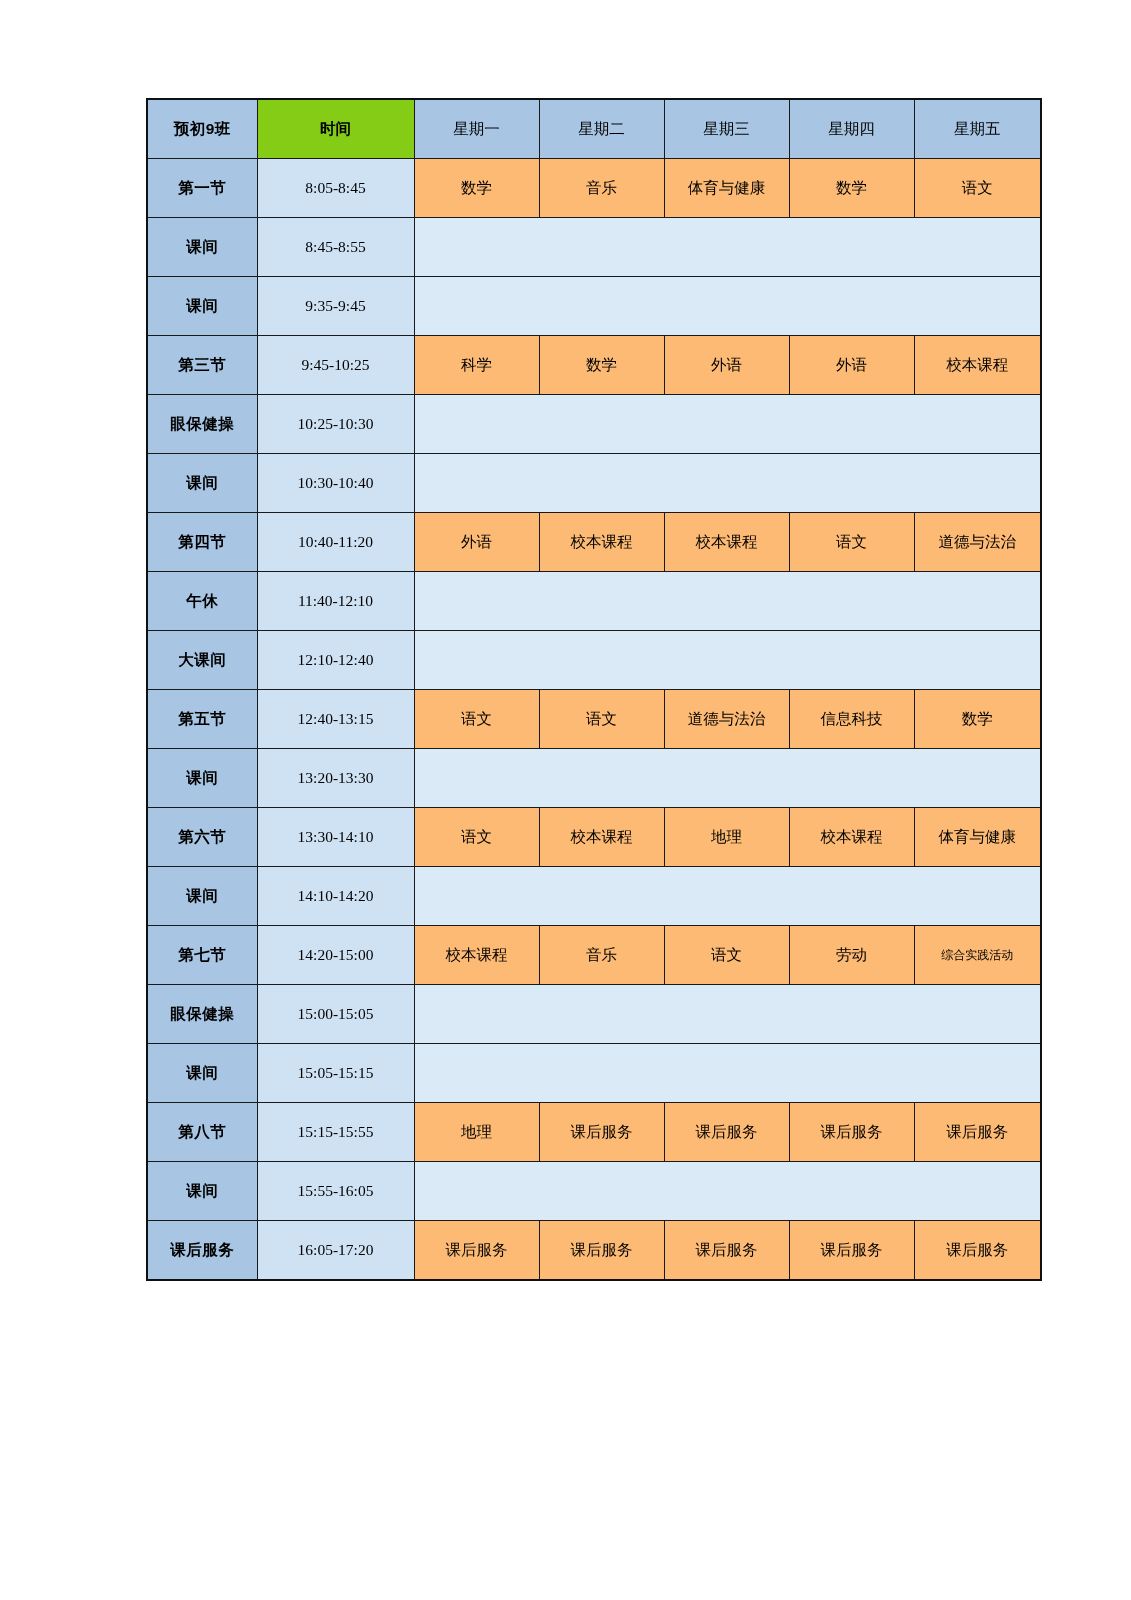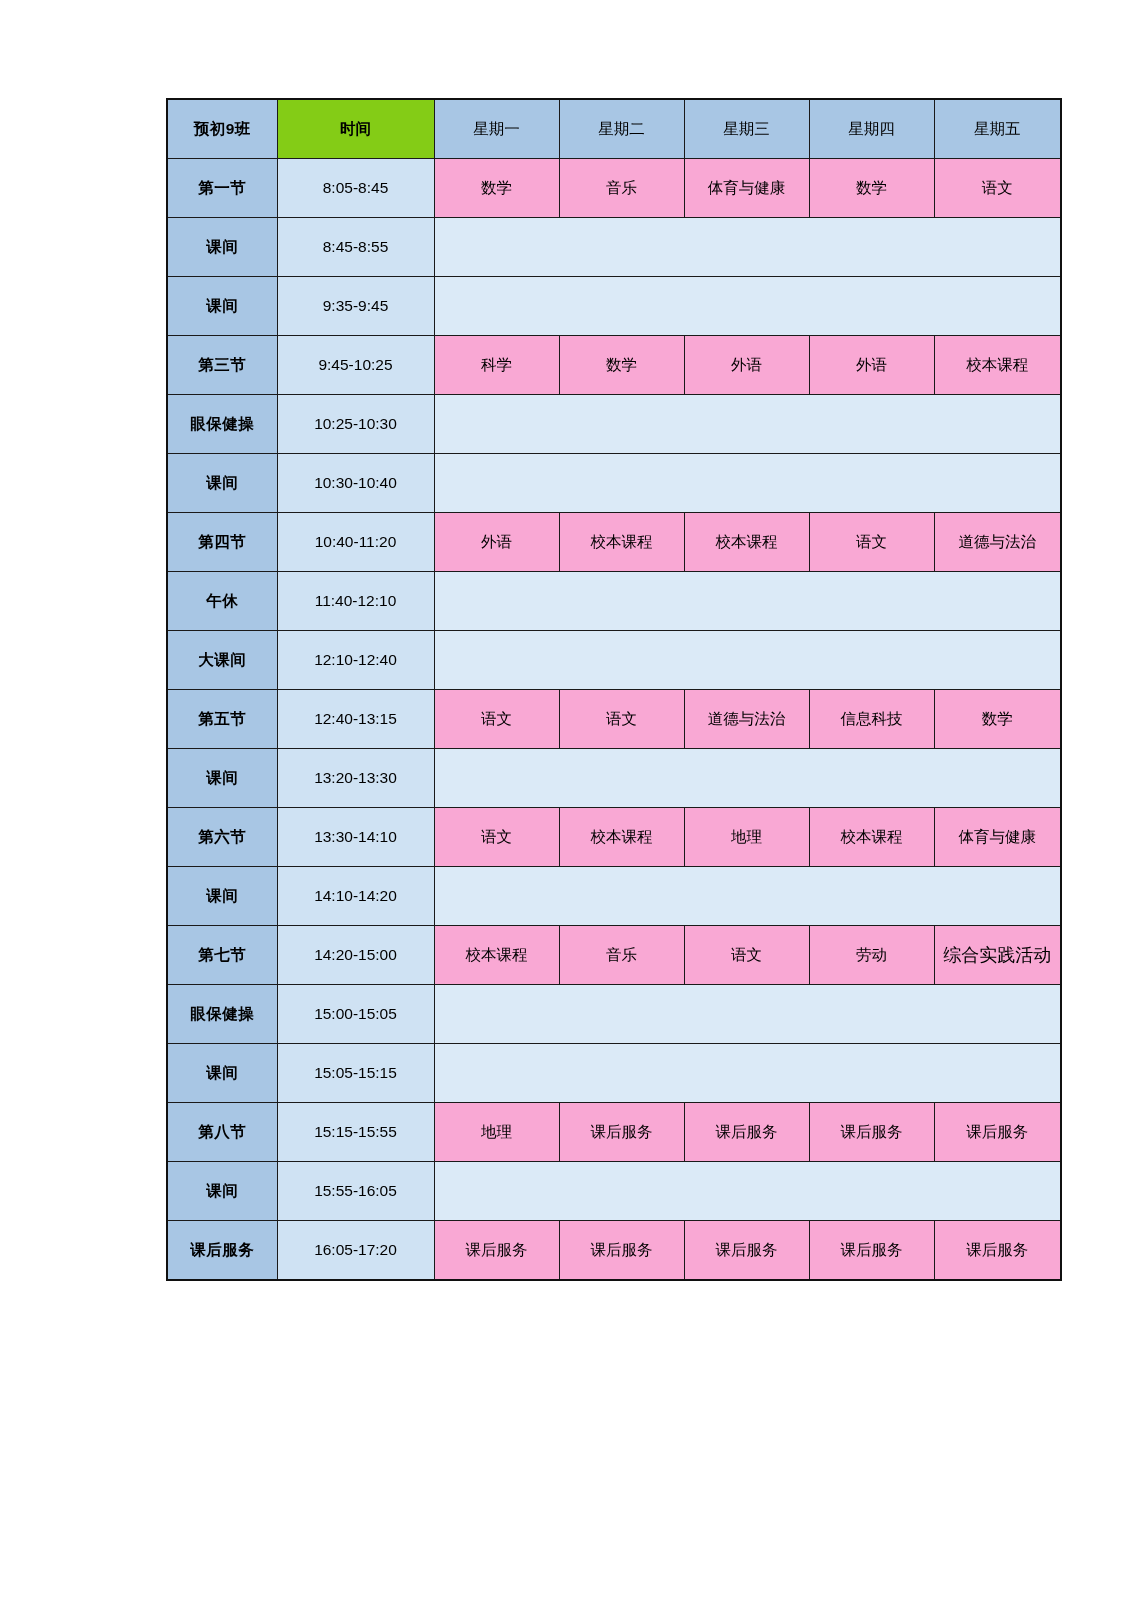--- a/index.html
+++ b/index.html
@@ -14,21 +14,21 @@
     -webkit-font-smoothing: antialiased;
   }
   .page {
     position: relative;
     width: 1131px;
     height: 1600px;
     box-sizing: border-box;
   }
   .table-wrap {
     position: absolute;
-    left: 120px;
+    left: 100px;
     top: 98px;
     width: 894px;
     padding-left: 46px;
   }
   table.schedule {
     border-collapse: collapse;
     width: 894px;
     table-layout: fixed;
     border: 2px solid #101010;
   }
@@ -50,46 +50,46 @@
   col.c-day-last { width: 127px; }
 
   .cell-label {
     background: #a8c6e4;
     font-weight: bold;
     font-size: 17px;
     letter-spacing: 0.5px;
   }
   .cell-time {
     background: #cfe2f3;
-    font-family: Liberation Sans, sans-serif;
+    font-family: Liberation Serif, serif;
     font-size: 15.5px;
     letter-spacing: 0px;
     margin-top: 20px;
   }
   .cell-head-time {
     background: #84cc16;
     font-weight: bold;
     font-size: 17px;
     font-family: "Liberation Sans", sans-serif;
   }
   .cell-day-head {
     background: #a8c6e4;
     font-weight: normal;
     font-size: 17px;
   }
   .cell-course {
-    background: #f9a8d4;
+    background: #fdba74;
     font-size: 15px;
     font-family: Liberation Serif, serif;
   }
   .cell-empty {
     background: #dbeaf7;
   }
   .cell-course.small {
-    font-size: 18px;
+    font-size: 12px;
   }
 </style>
 </head>
 <body>
 
 <div class="page">
   <div class="table-wrap">
     <table class="schedule">
       <colgroup>
         <col class="c-label">

